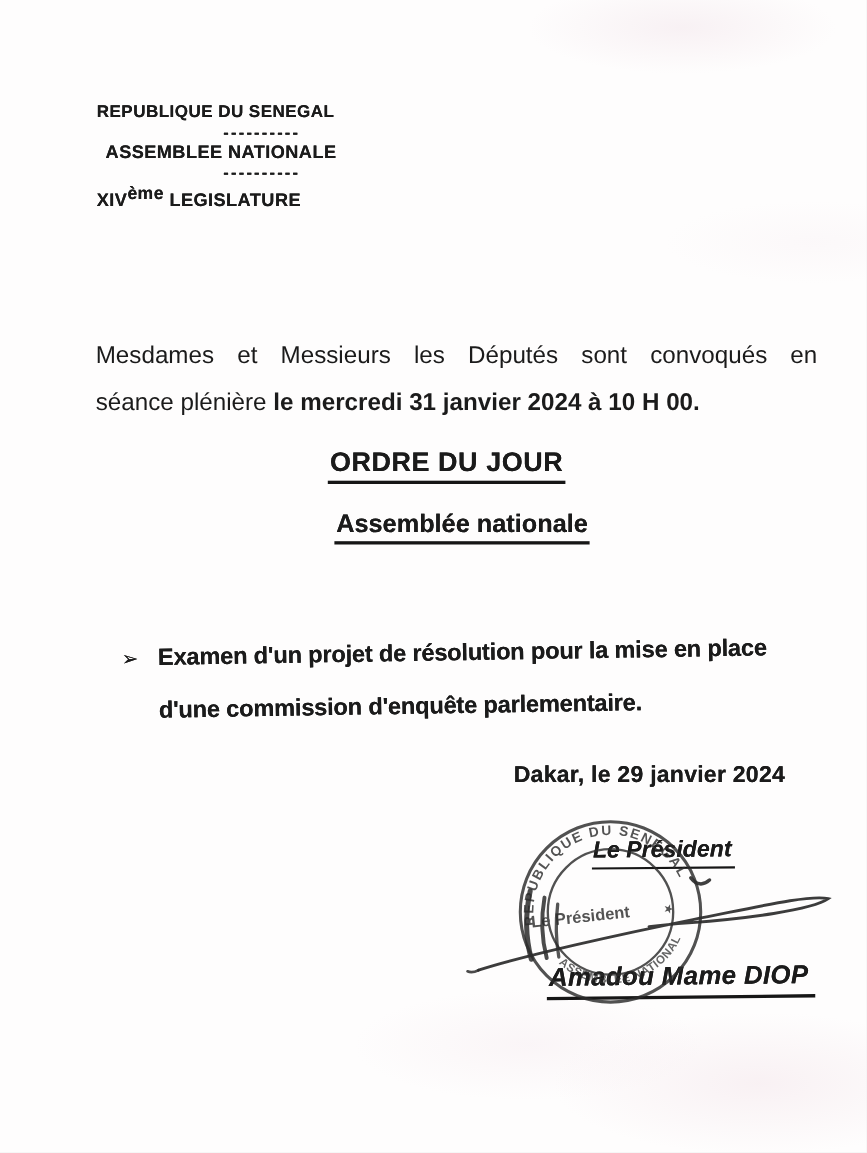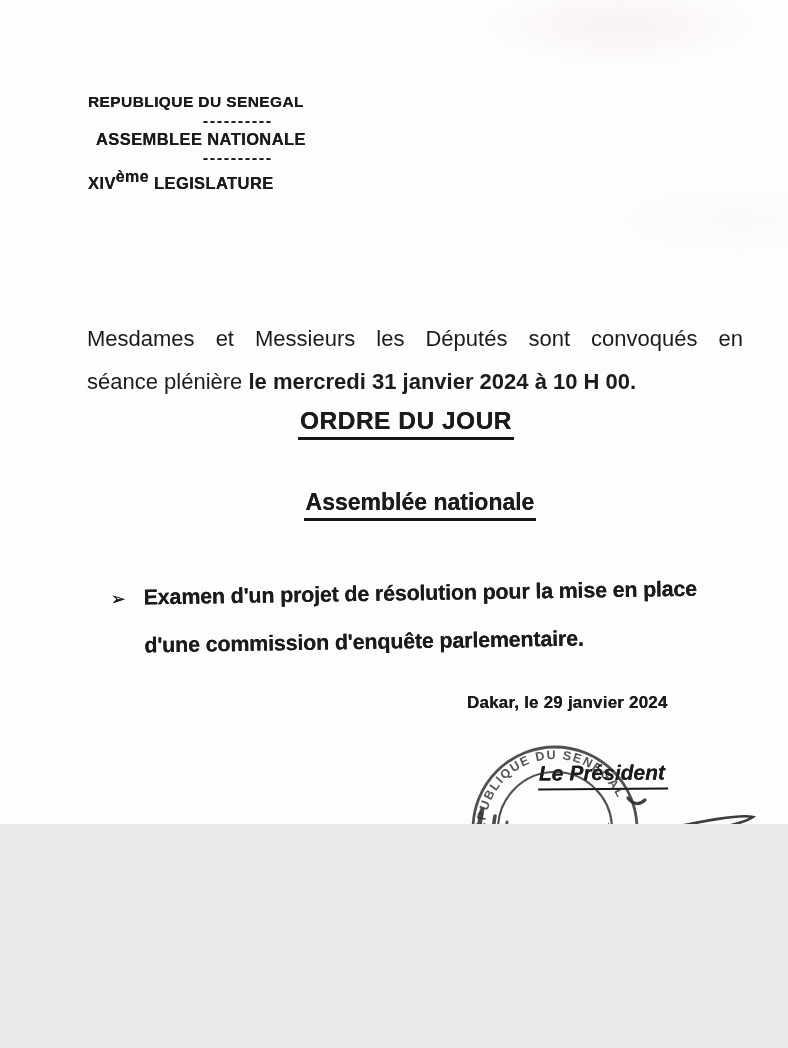--- a/index.html
+++ b/index.html
@@ -1,18 +1,18 @@
 <!DOCTYPE html>
 <html><head>
 <meta charset="utf-8">
 <style>
   html,body{margin:0;padding:0;background:#e9e9e9;}
   .page{
     position:relative;
-    width:788px;height:824px;
+    width:788px;height:1048px;
     margin:0 auto;
     background-color:#fefdfd;
     background-image:
       radial-gradient(ellipse 200px 60px at 620px 25px, rgba(243,231,236,.55), transparent 70%),
       radial-gradient(ellipse 260px 90px at 690px 985px, rgba(243,229,234,.5), transparent 72%),
       radial-gradient(ellipse 220px 70px at 480px 950px, rgba(246,236,240,.45), transparent 72%),
       radial-gradient(ellipse 180px 50px at 740px 220px, rgba(248,241,244,.4), transparent 75%);
     font-family:"Liberation Sans","DejaVu Sans",sans-serif;
     color:#1b1b1b;
     overflow:hidden;
@@ -28,37 +28,37 @@
   
   .title-row{position:absolute;left:0;top:226px;width:100%;text-align:center;padding-left:18px;box-sizing:border-box;}
   .title-text{
     display:inline-block;position:relative;
     font-size:28px;font-weight:bold;letter-spacing:2.5px;
     border-bottom:3.5px solid #161616;padding:0 5px 6px 5px;
     text-shadow:0 0 .6px currentColor;
   }
   .title-text::after{content:"";position:absolute;left:-3px;right:-3px;bottom:-7px;height:2px;background:#1d1d1d;}
   
-  .body-para{position:absolute;left:87px;top:317px;width:656px;font-size:22px;line-height:43px;}
+  .body-para{position:absolute;left:87px;top:301px;width:656px;font-size:22px;line-height:43px;}
   .jline{text-align:justify;text-align-last:justify;white-space:nowrap;}
   .jline{white-space:normal;}
   
   .center-row{position:absolute;left:0;width:100%;text-align:center;box-sizing:border-box;}
   .row-ordre{top:407px;padding-left:24px;}
-  .row-assemblee{top:489px;padding-left:52px;}
+  .row-assemblee{top:463px;padding-left:52px;}
   .u-heading{display:inline-block;font-weight:bold;border-bottom:3px solid #161616;padding:0 2px 2px 2px;text-shadow:0 0 .5px currentColor;}
   .row-ordre .u-heading{font-size:24.5px;letter-spacing:.5px;}
   .row-assemblee .u-heading{font-size:23px;}
   
   .agenda{position:absolute;left:111px;top:574px;width:662px;font-weight:bold;font-size:21.5px;line-height:48px;transform:rotate(-0.9deg);transform-origin:left center;letter-spacing:-.2px;text-shadow:0 0 .5px currentColor;}
   .agenda-row1{display:flex;}
   .agenda-arrow{width:33px;flex:0 0 33px;font-size:18px;font-weight:normal;transform:translateY(1px);}
   .agenda-line2{margin-left:33px;}
   
-  .dateline{position:absolute;left:467px;top:693px;font-weight:bold;font-size:17px;letter-spacing:.2px;text-shadow:0 0 .5px currentColor;}
+  .dateline{position:absolute;left:467px;top:693px;font-weight:bold;font-size:21px;letter-spacing:.2px;text-shadow:0 0 .5px currentColor;}
   
   .president{position:absolute;left:538px;top:761px;font-style:italic;font-weight:bold;font-size:21px;border-bottom:2.5px solid #161616;padding:0 3px 3px 1px;transform:rotate(-0.5deg);text-shadow:0 0 .5px currentColor;}
   .sig-name{position:absolute;left:497px;top:874px;font-style:italic;font-weight:bold;font-size:23.5px;letter-spacing:.3px;border-bottom:3px solid #161616;padding:0 6px 4px 2px;transform:rotate(-0.6deg);text-shadow:0 0 .5px currentColor;}
   .stamp-svg{position:absolute;left:420px;top:726px;width:350px;height:208px;}
   .stamp-ink{stroke:#2b2b2b;fill:none;stroke-linecap:round;}
   .stamp-txt{fill:#2e2e2e;font-family:"Liberation Sans","DejaVu Sans",sans-serif;}
 </style>
 </head>
 <body>
 

